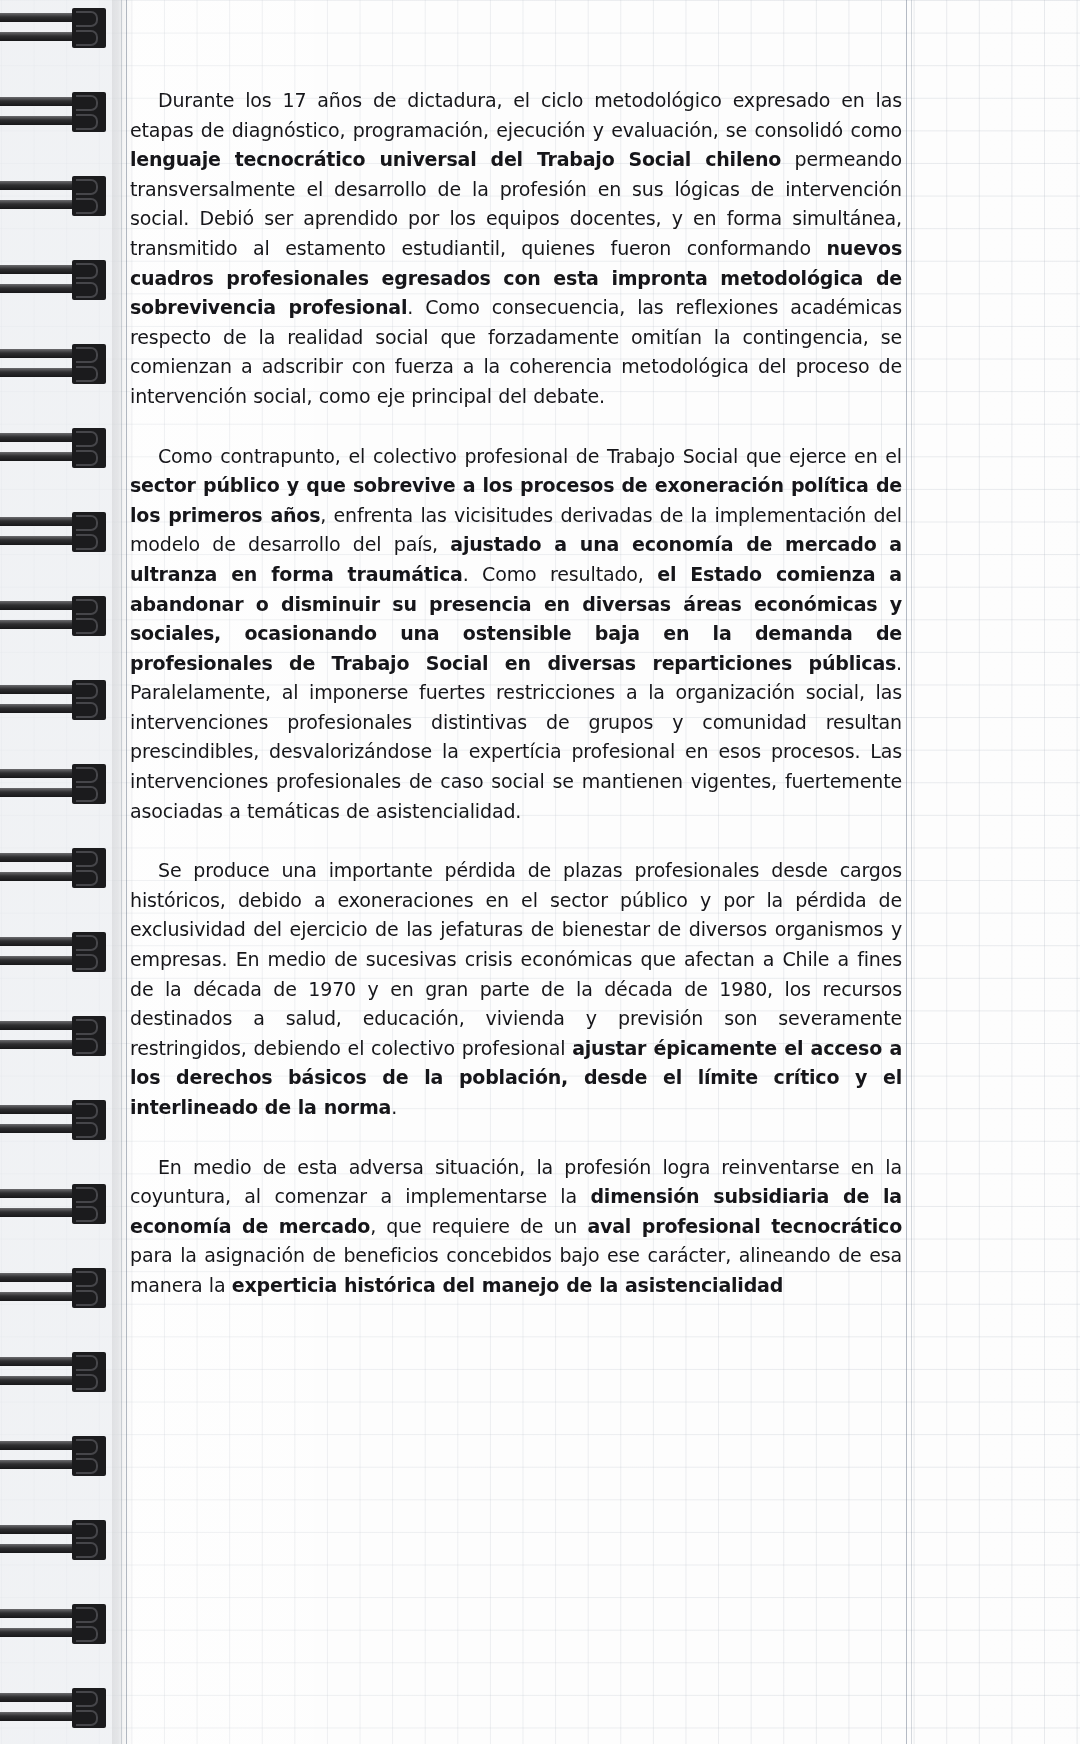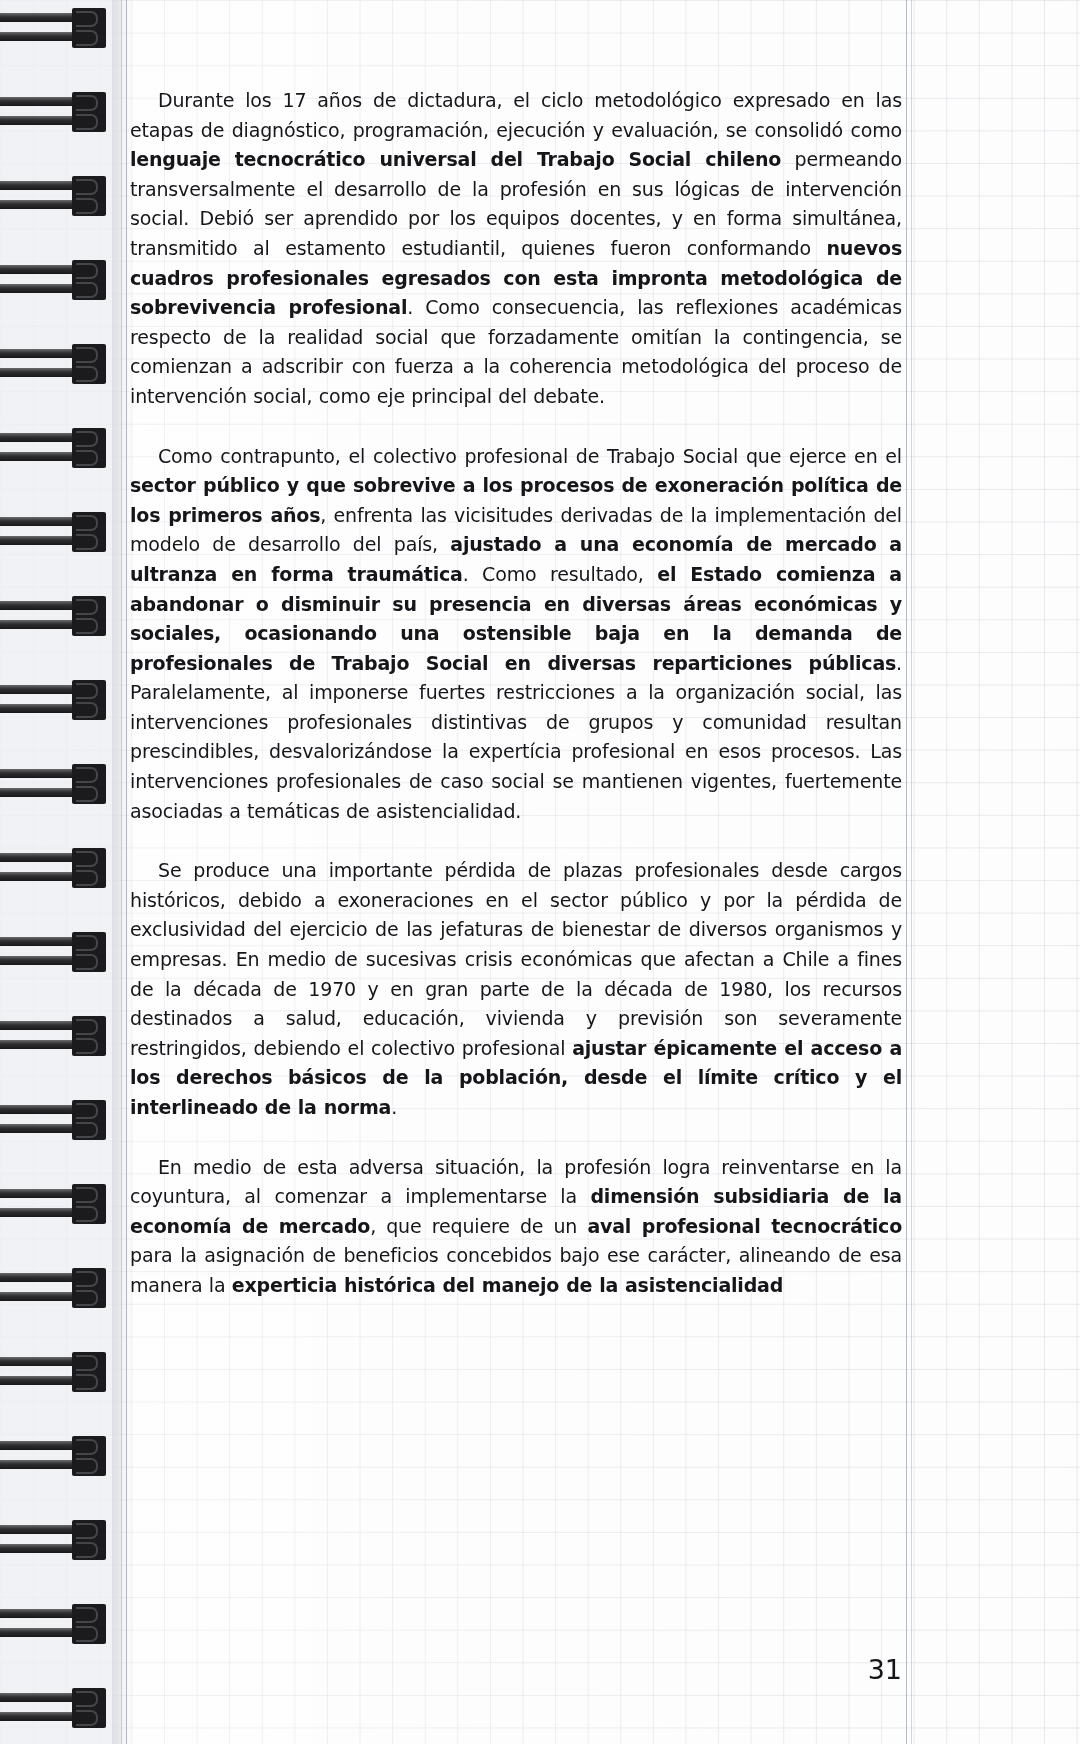--- a/index.html
+++ b/index.html
@@ -319,15 +319,14 @@
       </div>
     </div>
 
   <div class="content" id="content">
       <p class="para"><span>Durante los 17 años de dictadura, el ciclo metodológico expresado en las etapas de diagnóstico, programación, ejecución y evaluación, se consolidó como </span><b>lenguaje tecnocrático universal del Trabajo Social chileno</b><span> permeando transversalmente el desarrollo de la profesión en sus lógicas de intervención social. Debió ser aprendido por los equipos docentes, y en forma simultánea, transmitido al estamento estudiantil, quienes fueron conformando </span><b>nuevos cuadros profesionales egresados con esta impronta metodológica de sobrevivencia profesional</b><span>. Como consecuencia, las reflexiones académicas respecto de la realidad social que forzadamente omitían la contingencia, se comienzan a adscribir con fuerza a la coherencia metodológica del proceso de intervención social, como eje principal del debate.</span></p>
       <p class="para"><span>Como contrapunto, el colectivo profesional de Trabajo Social que ejerce en el </span><b>sector público y que sobrevive a los procesos de exoneración política de los primeros años</b><span>, enfrenta las vicisitudes derivadas de la implementación del modelo de desarrollo del país, </span><b>ajustado a una economía de mercado a ultranza en forma traumática</b><span>. Como resultado, </span><b>el Estado comienza a abandonar o disminuir su presencia en diversas áreas económicas y sociales, ocasionando una ostensible baja en la demanda de profesionales de Trabajo Social en diversas reparticiones públicas</b><span>. Paralelamente, al imponerse fuertes restricciones a la organización social, las intervenciones profesionales distintivas de grupos y comunidad resultan prescindibles, desvalorizándose la expertícia profesional en esos procesos. Las intervenciones profesionales de caso social se mantienen vigentes, fuertemente asociadas a temáticas de asistencialidad.</span></p>
       <p class="para"><span>Se produce una importante pérdida de plazas profesionales desde cargos históricos, debido a exoneraciones en el sector público y por la pérdida de exclusividad del ejercicio de las jefaturas de bienestar de diversos organismos y empresas. En medio de sucesivas crisis económicas que afectan a Chile a fines de la década de 1970 y en gran parte de la década de 1980, los recursos destinados a salud, educación, vivienda y previsión son severamente restringidos, debiendo el colectivo profesional </span><b>ajustar épicamente el acceso a los derechos básicos de la población, desde el límite crítico y el interlineado de la norma</b><span>.</span></p>
       <p class="para"><span>En medio de esta adversa situación, la profesión logra reinventarse en la coyuntura, al comenzar a implementarse la </span><b>dimensión subsidiaria de la economía de mercado</b><span>, que requiere de un </span><b>aval profesional tecnocrático</b><span> para la asignación de beneficios concebidos bajo ese carácter, alineando de esa manera la </span><b>experticia histórica del manejo de la asistencialidad</b></p>
     </div>
 
-  <div class="page-number">31</div>
 
 </div>
 
 </body></html>

